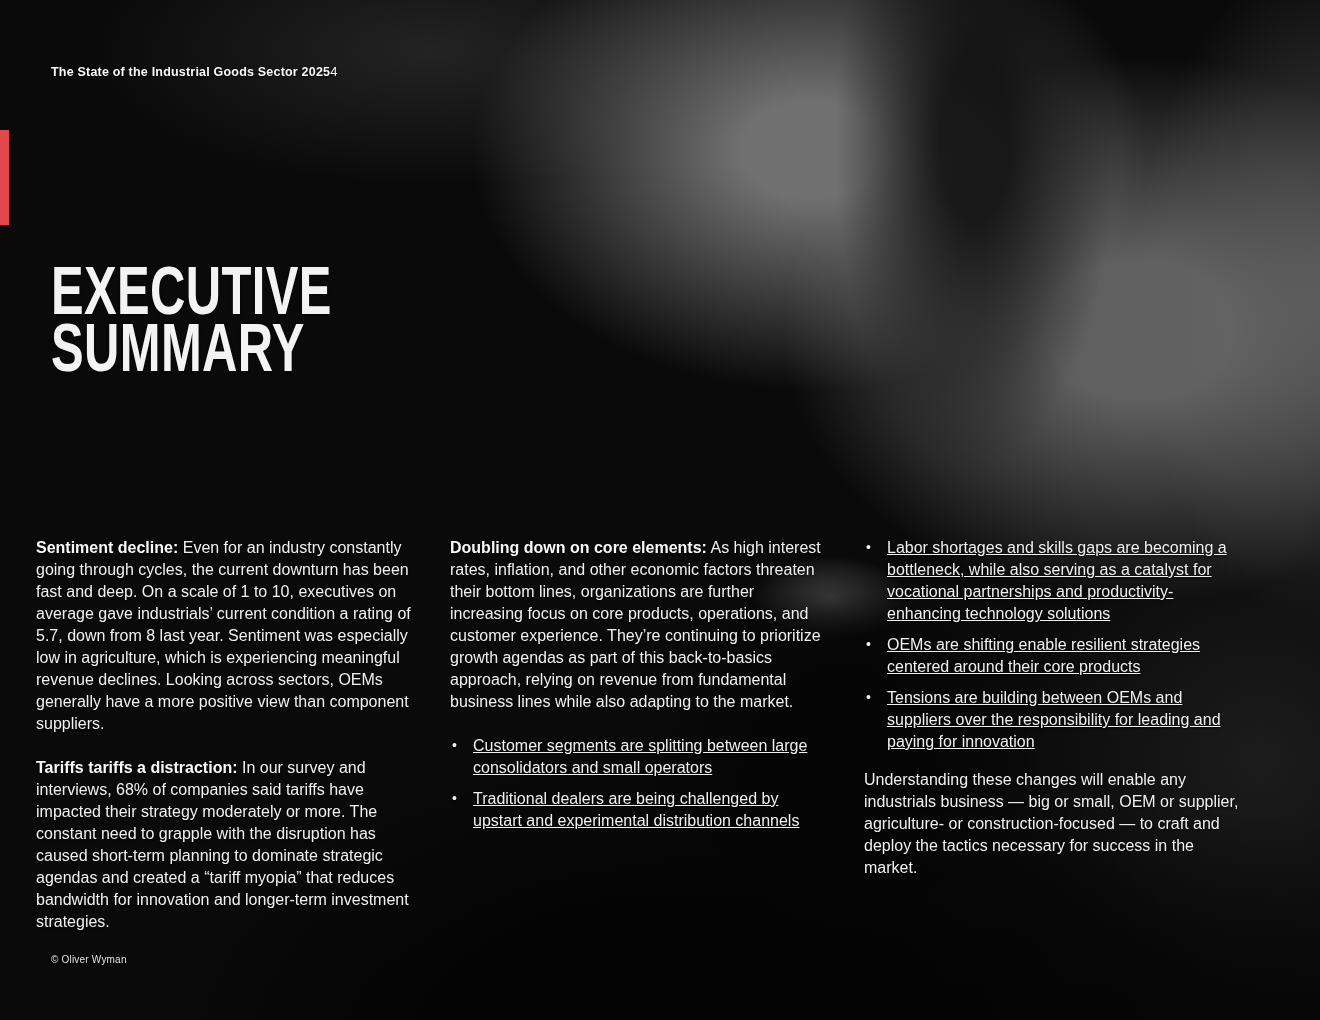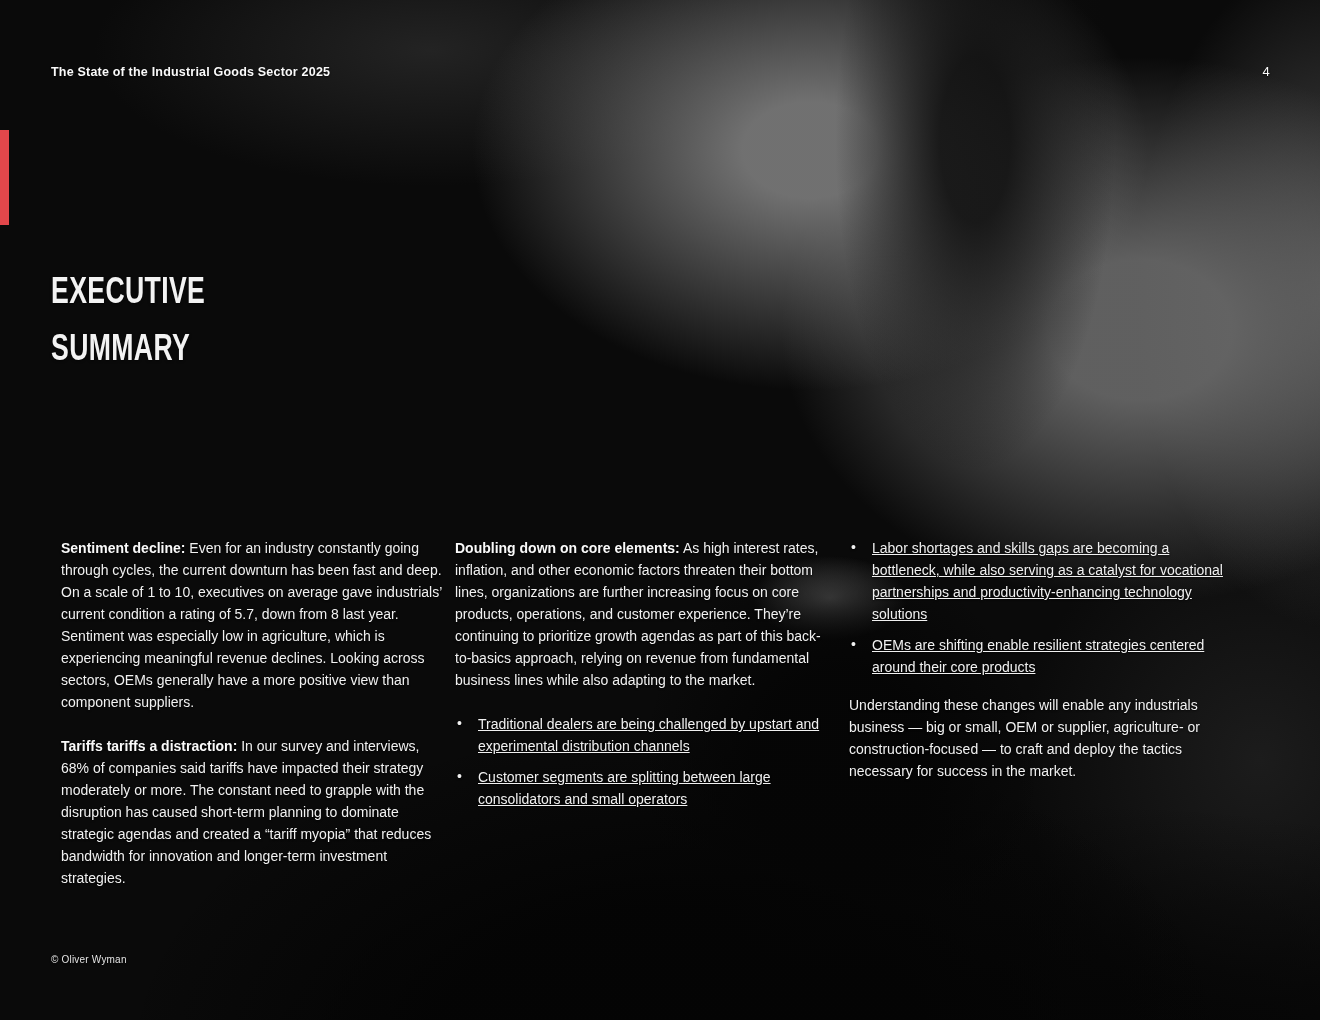--- a/index.html
+++ b/index.html
@@ -20,46 +20,46 @@
       radial-gradient(ellipse 110px 60px at 830px 598px, rgba(150,150,150,0.5) 0%, rgba(150,150,150,0) 70%),
       radial-gradient(ellipse 450px 320px at 810px 150px, rgba(118,118,118,0.95) 15%, rgba(118,118,118,0) 75%),
       radial-gradient(ellipse 460px 350px at 1140px 330px, rgba(105,105,105,0.9) 20%, rgba(105,105,105,0) 78%),
       radial-gradient(ellipse 260px 450px at 1330px 290px, rgba(100,100,100,0.75) 0%, rgba(100,100,100,0) 75%),
       radial-gradient(ellipse 420px 170px at 430px 50px, rgba(60,60,60,0.5) 0%, rgba(60,60,60,0) 80%),
       radial-gradient(ellipse 300px 320px at 1260px 760px, rgba(55,55,55,0.4) 0%, rgba(55,55,55,0) 80%),
       #0a0a0a;
   }
   .hdr{
     position:absolute;top:64px;left:51px;right:50px;
-    display:flex;justify-content:space-between;align-items:baseline;
+    display:flex;justify-content:flex-start;align-items:baseline;
     font-size:12.5px;font-weight:700;letter-spacing:.2px;color:#fafafa;
     text-shadow:0 1px 2px rgba(0,0,0,.7);
   }
   .hdr .pageno{font-weight:400;font-size:13px;}
   .accent{
     position:absolute;left:0;top:130px;width:9px;height:95px;background:#e2474b;
   }
   .chapnum{
     position:absolute;left:48px;top:112px;
     font-size:122px;line-height:1;font-weight:400;letter-spacing:-2px;
     color:#6a6a6a;
   }
   .chaptitle{
     position:absolute;left:51px;top:262px;margin:0;
-    font-size:37px;line-height:57px;font-weight:700;color:#f3f3f3;
+    font-size:68px;line-height:57px;font-weight:700;color:#f3f3f3;
     text-shadow:0 1px 3px rgba(0,0,0,.5);
   }
   .chaptitle span{
     display:block;transform:scaleX(0.72);transform-origin:left top;
     white-space:nowrap;letter-spacing:0.5px;
   }
   .cols{
-    position:absolute;left:61px;top:537px;width:1218px;
-    display:grid;grid-template-columns:repeat(3,381px);column-gap:13px;
-    font-size:14px;line-height:22px;color:#f1f1f1;
+    position:absolute;left:36px;top:537px;width:1218px;
+    display:grid;grid-template-columns:repeat(3,381px);column-gap:33px;
+    font-size:16px;line-height:22px;color:#f1f1f1;
     text-shadow:0 1px 2px rgba(0,0,0,.65);
   }
   .cols p{margin:0 0 22px 0;}
   .cols p b{font-weight:700;color:#fafafa;}
   .cols ul{list-style:none;margin:14px 0 14px 0;padding:0;text-decoration:underline;}
   .cols li{position:relative;padding-left:23px;margin:0 0 9px 0;}
   .cols li::before{
     content:"\2022";position:absolute;left:2px;top:-1px;font-size:14px;color:#f1f1f1;
   }
   .ftr{
@@ -89,29 +89,30 @@
   <div class="cols">
 
     <section class="col">
       <p><b>Sentiment decline:</b> <span>Even for an industry constantly going through cycles, the current downturn has been fast and deep. On a scale of 1 to 10, executives on average gave industrials’ current condition a rating of 5.7, down from 8 last year. Sentiment was especially low in agriculture, which is experiencing meaningful revenue declines. Looking across sectors, OEMs generally have a more positive view than component suppliers.</span></p>
       <p><b>Tariffs tariffs a distraction:</b> <span>In our survey and interviews, 68% of companies said tariffs have impacted their strategy moderately or more. The constant need to grapple with the disruption has caused short-term planning to dominate strategic agendas and created a “tariff myopia” that reduces bandwidth for innovation and longer-term investment strategies.</span></p>
     </section>
 
     <section class="col">
       <p><b>Doubling down on core elements:</b> <span>As high interest rates, inflation, and other economic factors threaten their bottom lines, organizations are further increasing focus on core products, operations, and customer experience. They’re continuing to prioritize growth agendas as part of this back-to-basics approach, relying on revenue from fundamental business lines while also adapting to the market.</span></p>
       <ul>
+        <li>Customer segments are splitting between large consolidators and small operators</li>
         <li>Traditional dealers are being challenged by upstart and experimental distribution channels</li>
-        <li>Customer segments are splitting between large consolidators and small operators</li>
       </ul>
     </section>
 
     <section class="col">
       <ul style="margin-top:0;">
         <li>Labor shortages and skills gaps are becoming a bottleneck, while also serving as a catalyst for vocational partnerships and productivity-enhancing technology solutions</li>
         <li>OEMs are shifting enable resilient strategies centered around their core products</li>
+        <li>Tensions are building between OEMs and suppliers over the responsibility for leading and paying for innovation</li>
       </ul>
       <p style="margin-top:16px;">Understanding these changes will enable any industrials business — big or small, OEM or supplier, agriculture- or construction-focused — to craft and deploy the tactics necessary for success in the market.</p>
     </section>
 
   </div>
 
   <div class="ftr">
     <span>© Oliver Wyman</span>
   </div>
 </div>

